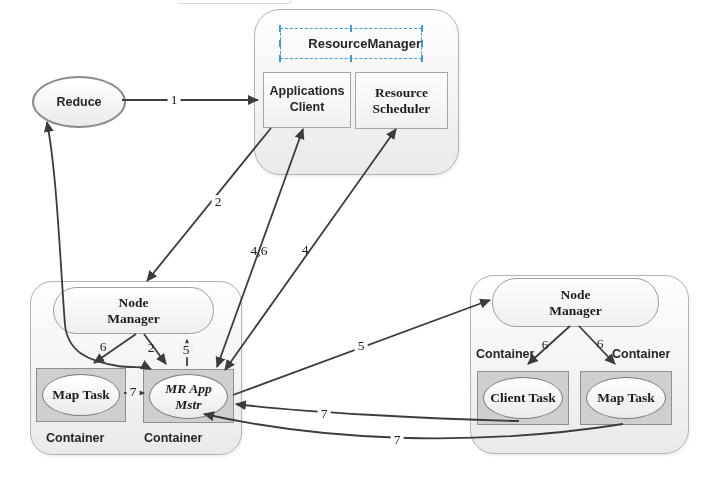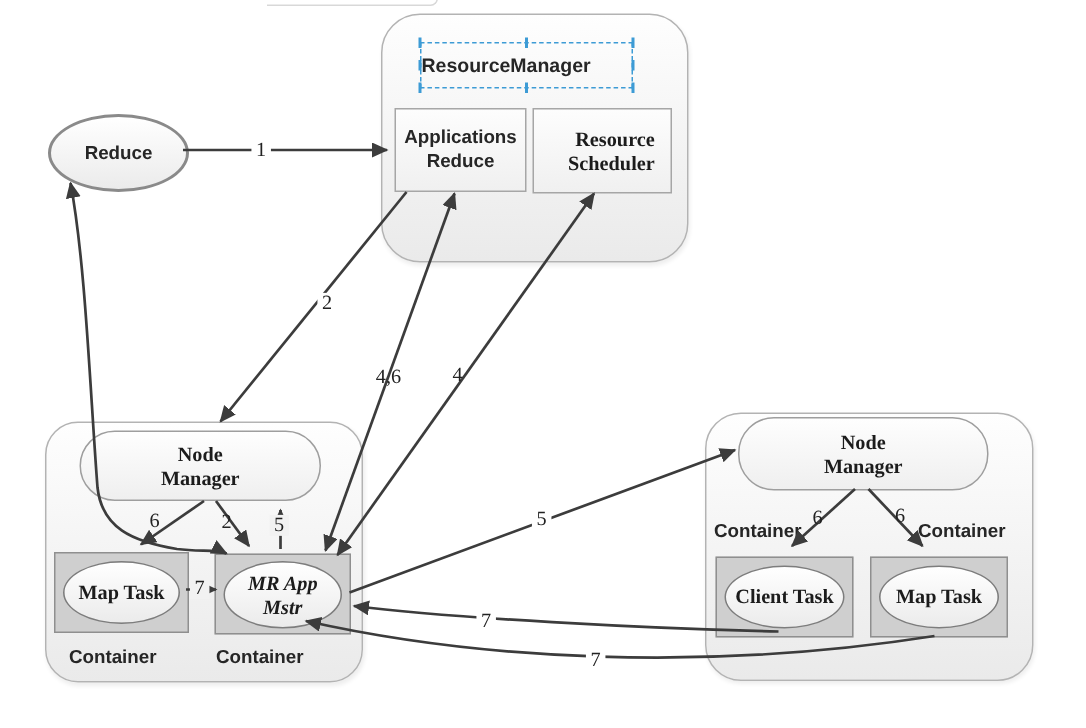--- a/index.html
+++ b/index.html
@@ -19,21 +19,21 @@
            background:linear-gradient(180deg,#ffffff,#ebebeb);
            display:flex;align-items:center;justify-content:center;text-align:center;}
   .serif{font-family:"Liberation Serif",serif;font-weight:700;font-size:13.5px;
          color:#1c1c1c;line-height:1.18;}
   .sans{font-family:"Liberation Sans",sans-serif;font-weight:700;font-size:12.5px;color:#262626;}
   .edge-label{position:absolute;font-family:"Liberation Serif",serif;font-size:13.5px;
               color:#222;transform:translate(-50%,-50%);white-space:nowrap;line-height:1;z-index:5;}
   .bg-white{background:#fff;padding:0 3px;}
   .bg-gray{background:#f2f2f2;padding:0 3px;}
   .dashed-select{border:1.4px dashed #3d9bd5;display:flex;align-items:center;
-                 justify-content:flex-start;background:transparent;}
+                 justify-content:flex-end;background:transparent;}
   .handle{position:absolute;background:#3d9bd5;}
   .h-v{width:2px;height:7px;}
   svg.wires{position:absolute;left:0;top:0;z-index:4;pointer-events:none;}
   .top-fragment{border-bottom:1.5px solid #d8d8d8;border-right:1.5px solid #d8d8d8;
                 border-bottom-right-radius:5px;}
 </style>
 </head>
 <body>
 
 <div class="canvas">
@@ -48,24 +48,24 @@
     <span class="handle h-v" style="left:69px;top:-4px;"></span>
     <span class="handle h-v" style="right:-2px;top:-4px;"></span>
     <span class="handle h-v" style="left:-2px;bottom:-4px;"></span>
     <span class="handle h-v" style="left:69px;bottom:-4px;"></span>
     <span class="handle h-v" style="right:-2px;bottom:-4px;"></span>
     <span class="handle h-v" style="left:-2px;top:11px;"></span>
     <span class="handle h-v" style="right:-2px;top:11px;"></span>
   </div>
 
   <div class="abs box" style="left:263px;top:72px;width:86px;height:54px;">
-    <span class="sans" style="max-width:80px;line-height:1.25;">Applications Reduce</span>
+    <span class="sans" style="max-width:80px;line-height:1.25;">Applications Client</span>
   </div>
 
-  <div class="abs box" style="left:355px;top:72px;width:91px;height:55px;text-align:right;">
+  <div class="abs box" style="left:355px;top:72px;width:91px;height:55px;">
     <span class="serif" style="max-width:70px;">Resource Scheduler</span>
   </div>
 
   <div class="abs ellipse" style="left:32px;top:76px;width:90px;height:48px;border-width:2px;border-color:#8a8a8a;">
     <span class="sans">Reduce</span>
   </div>
 
   <div class="abs group" style="left:30px;top:281px;width:210px;height:172px;border-radius:22px;"></div>
 
   <div class="abs stadium" style="left:53px;top:287px;width:159px;height:45px;">

